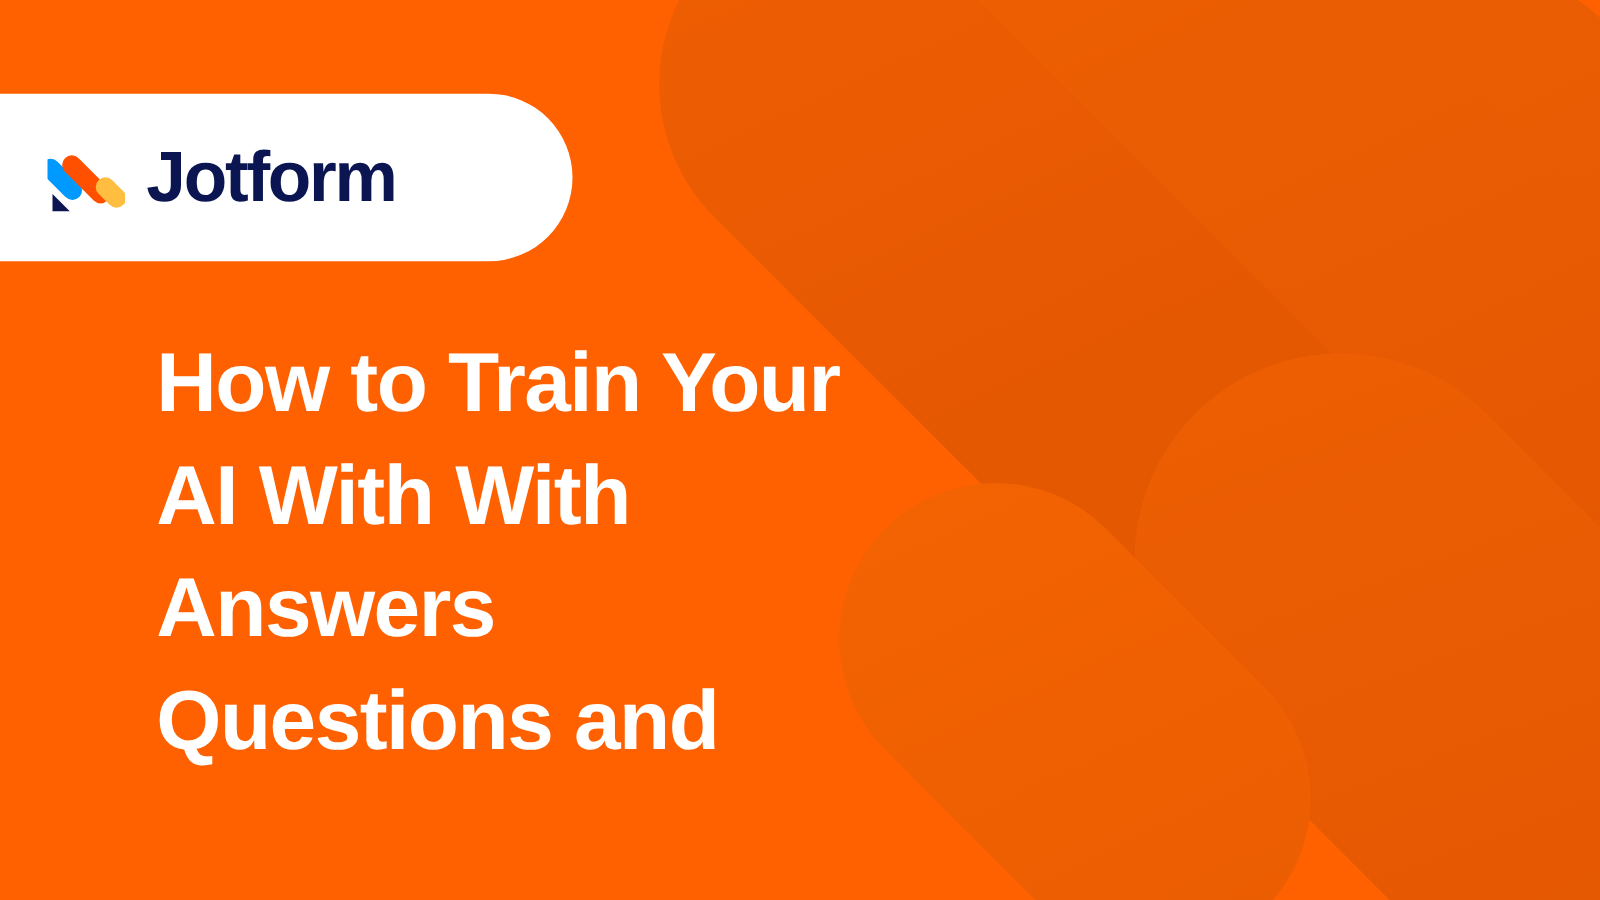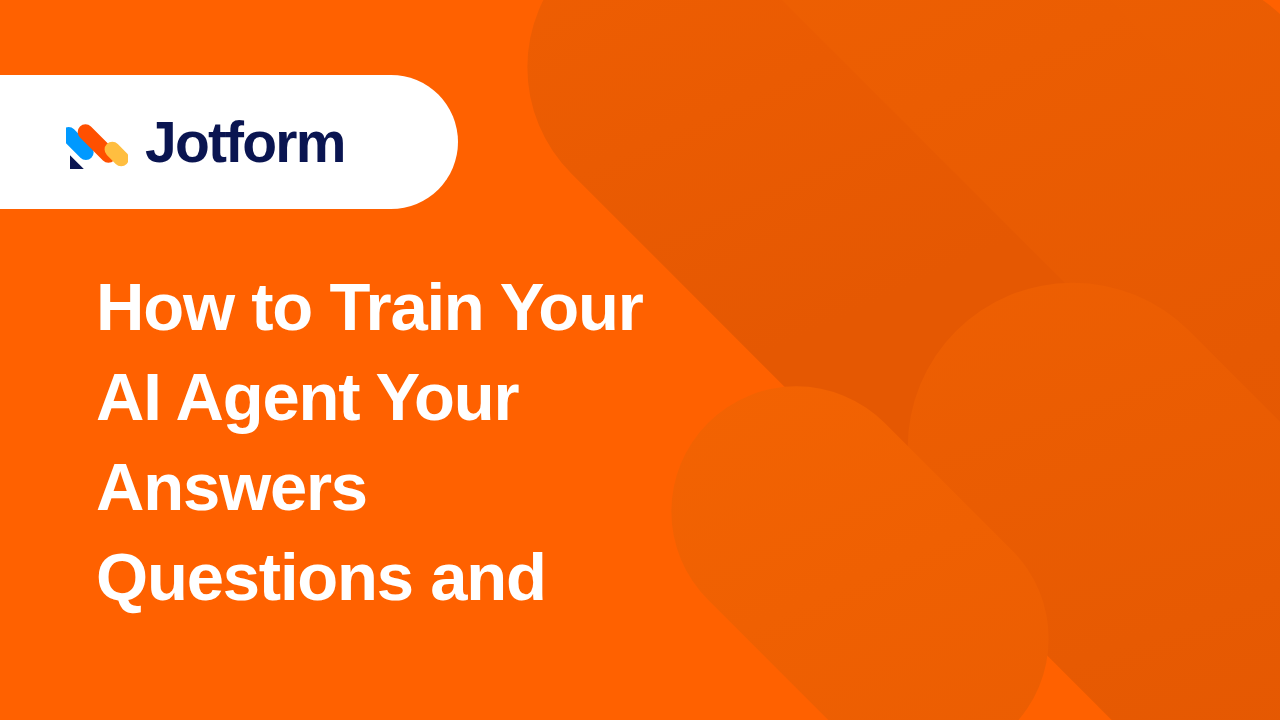--- a/index.html
+++ b/index.html
@@ -84,21 +84,21 @@
     position: absolute;
     left: 0;
     top: 75px;
     width: 458px;
     height: 134px;
     background: #FFFFFF;
     border-top-right-radius: 67px;
     border-bottom-right-radius: 67px;
     display: flex;
     align-items: center;
-    padding-left: 66px;
+    padding-left: 38px;
     box-sizing: border-box;
   }
   .logo {
     display: flex;
     align-items: center;
     gap: 17px;
   }
   .logo-mark {
     width: 62px;
     height: 62px;
@@ -111,21 +111,21 @@
     font-weight: 700;
     color: #0A1551;
     letter-spacing: -1.8px;
     line-height: 1;
     white-space: nowrap;
   }
 
   
   .headline {
     position: absolute;
-    left: 96px;
+    left: 125px;
     top: 262px;
     width: 700px;
     margin: 0;
     font-family: "Liberation Sans", sans-serif;
     font-size: 67px;
     font-weight: 700;
     line-height: 90px;
     letter-spacing: -1.2px;
     color: #FFFFFF;
   }
@@ -158,18 +158,18 @@
         <rect x="43.0" y="29.0" width="15.5" height="28" rx="7.75" transform="rotate(-45 50.75 43.0)" fill="#FFBE40"></rect>
 
         <path d="M4.0 44.2 L4.0 58.0 L17.8 58.0 Z" fill="#0A1551"></path>
       </svg>
       <span class="logo-word">Jotform</span>
     </div>
   </div>
 
   <h1 class="headline">
     <span class="hl-line">How to Train Your</span>
-    <span class="hl-line">AI Agent Your</span>
+    <span class="hl-line">AI With With</span>
     <span class="hl-line">Answers</span>
     <span class="hl-line">Questions and</span>
   </h1>
 
 </div>
 
 </body></html>

